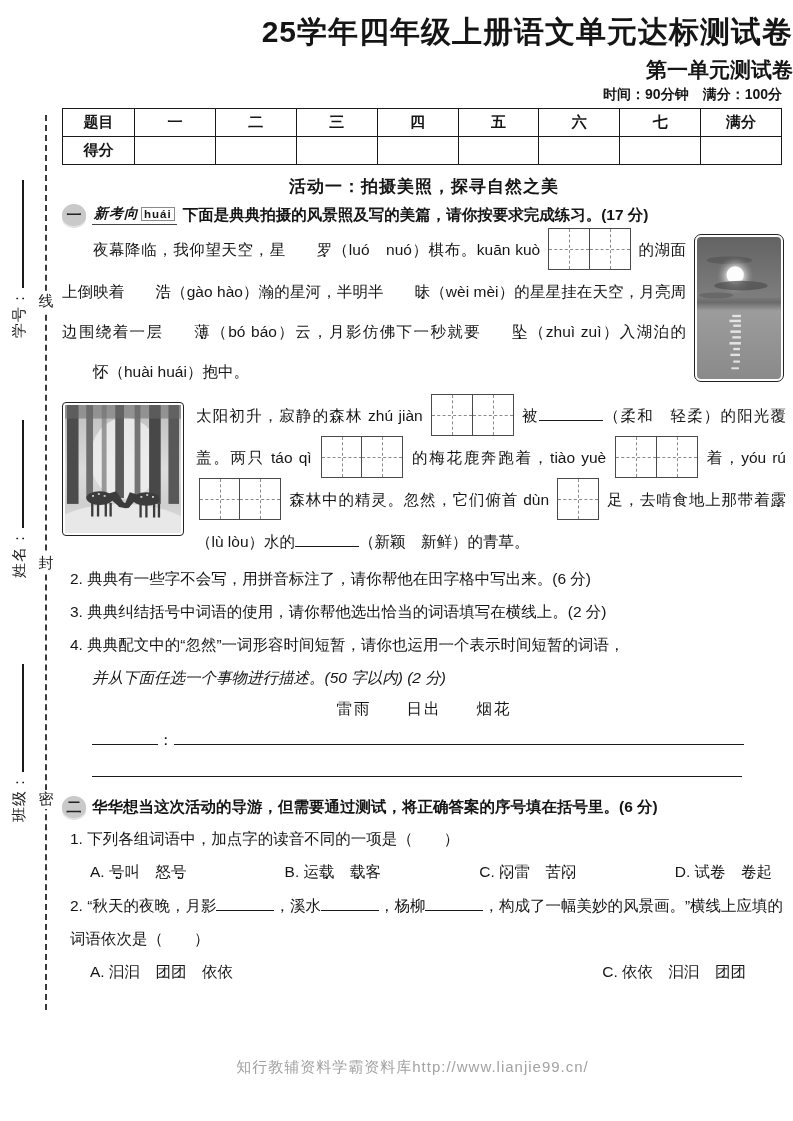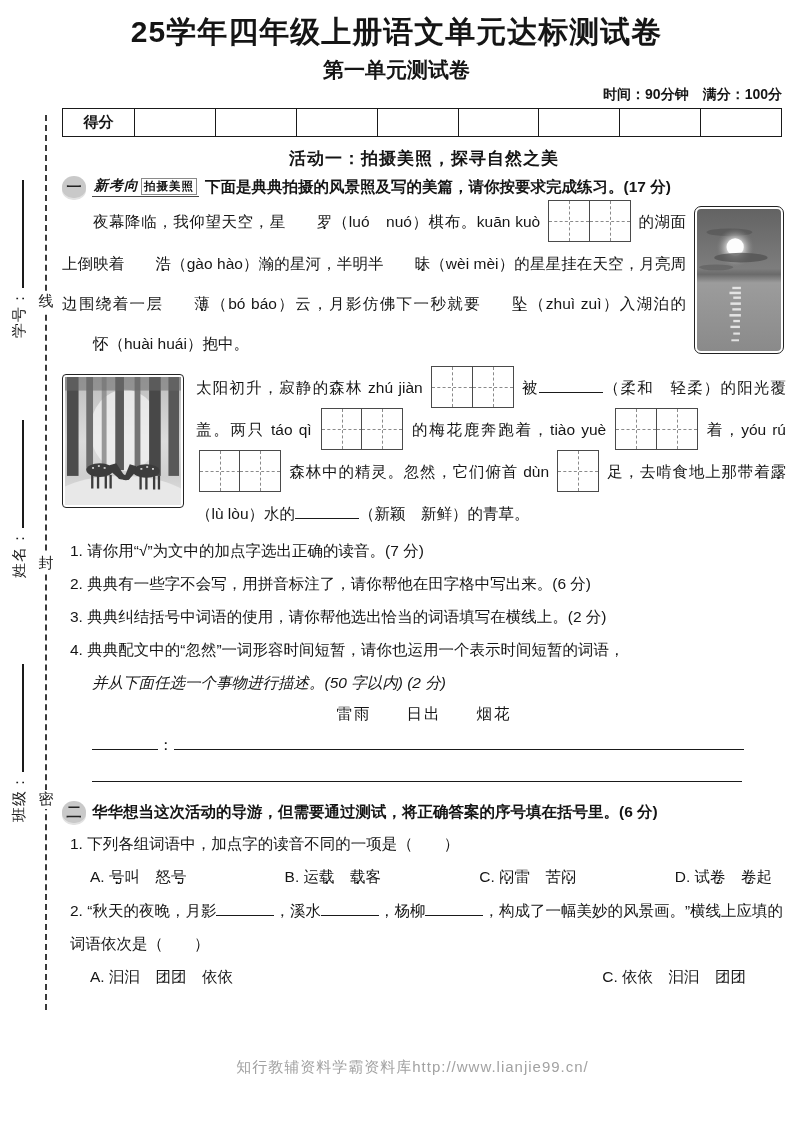--- a/index.html
+++ b/index.html
@@ -7,21 +7,21 @@
   body { font-family:"Liberation Sans","DejaVu Sans",sans-serif; color:#151515; background:#fff; }
   .page { position:relative; width:793px; height:1121px; background:#fff; overflow:hidden; }
 
   
   .seal-line { position:absolute; left:45px; top:115px; height:895px; border-left:2px dashed #3a3a3a; }
   .seal-char { position:absolute; left:36px; width:20px; text-align:center; background:#fff; font-size:15px; color:#222; }
   .vlab { position:absolute; left:10px; transform:rotate(-90deg); transform-origin:left top; white-space:nowrap; font-size:15px; color:#1a1a1a; letter-spacing:1px; }
   .vblank { display:inline-block; width:108px; border-bottom:2px solid #1a1a1a; height:14px; margin-left:2px; }
 
   
-  .header { padding-top:12px; text-align:center; }
+  .header { padding-top:12px; text-align:right; }
   .title { font-size:30px; font-weight:bold; letter-spacing:1px; }
   .subtitle { font-size:21px; font-weight:bold; margin-top:3px; }
   .meta { width:724px; margin:2px 0 4px 62px; text-align:right; font-size:14px; font-weight:bold; padding-right:4px; }
 
   
   .content { position:absolute; left:62px; top:108px; width:724px; }
 
   table.score { border-collapse:collapse; width:720px; table-layout:fixed; }
   table.score td { border:1.6px solid #1a1a1a; height:28px; text-align:center; font-size:15px; font-weight:bold; }
   table.score td.lbl { width:72px; }
@@ -92,41 +92,52 @@
   <div class="header">
     <div class="title">25学年四年级上册语文单元达标测试卷</div>
     <div class="subtitle">第一单元测试卷</div>
   </div>
   <div class="meta">时间：90分钟　满分：100分</div>
 
   <div class="content">
 
     <table class="score">
       <tbody>
+          <tr>
+        <td class="lbl">题目</td>
+        <td>一</td>
+        <td>二</td>
+        <td>三</td>
+        <td>四</td>
+        <td>五</td>
+        <td>六</td>
+        <td>七</td>
+        <td>满分</td>
+      </tr>
       <tr>
         <td class="lbl">得分</td>
         <td></td>
         <td></td>
         <td></td>
         <td></td>
         <td></td>
         <td></td>
         <td></td>
         <td></td>
       </tr>
     </tbody>
       </table>
 
     <div class="activity-title">活动一：拍摄美照，探寻自然之美</div>
 
     <div class="sec-head">
       <span class="badge">一</span>
       <span class="tag">
         <span class="t1">新考向</span>
-        <span class="t2">拍摄美照</span>
+        <span class="t2">huái</span>
       </span>
       <span>下面是典典拍摄的风景照及写的美篇，请你按要求完成练习。(17 分)</span>
     </div>
 
     <div class="para p1">
       <span class="photo-night">
           <svg viewBox="0 0 88 146" preserveAspectRatio="none">
         <defs>
           <linearGradient id="sky" x1="0" y1="0" x2="0" y2="1">
             <stop offset="0" stop-color="#636363"></stop>
@@ -223,21 +234,20 @@
             <span class="tcell"></span>
             <span class="tcell"></span>
           </span> 着，yóu rú <span class="tian">
             <span class="tcell"></span>
             <span class="tcell"></span>
           </span> 森林中的精灵。忽然，它们俯首 dùn <span class="tian">
             <span class="tcell"></span>
           </span> 足，去啃食地上那带着<span class="emdot">露</span>（lù lòu）水的<span class="blank" style="width: 64px;"></span><span class="kai">（新颖　新鲜）</span>的青草。</span>
     </div>
 
-    <div class="q">1. 请你用“√”为文中的加点字选出正确的读音。(7 分)</div>
     <div class="q">2. 典典有一些字不会写，用拼音标注了，请你帮他在田字格中写出来。(6 分)</div>
     <div class="q">3. 典典纠结括号中词语的使用，请你帮他选出恰当的词语填写在横线上。(2 分)</div>
     <div class="q">4. 典典配文中的“忽然”一词形容时间短暂，请你也运用一个表示时间短暂的词语，</div>
     <div class="q cont">并从下面任选一个事物进行描述。(50 字以内) (2 分)</div>
     <div class="words-row">雷雨　　日出　　烟花</div>
     <div class="ans-row">
       <span class="blank" style="width:66px"></span><span class="ans-colon">：</span><span class="blank" style="width:570px"></span>
     </div>
     <div class="ans-row">
       <span class="blank" style="width:650px"></span>

